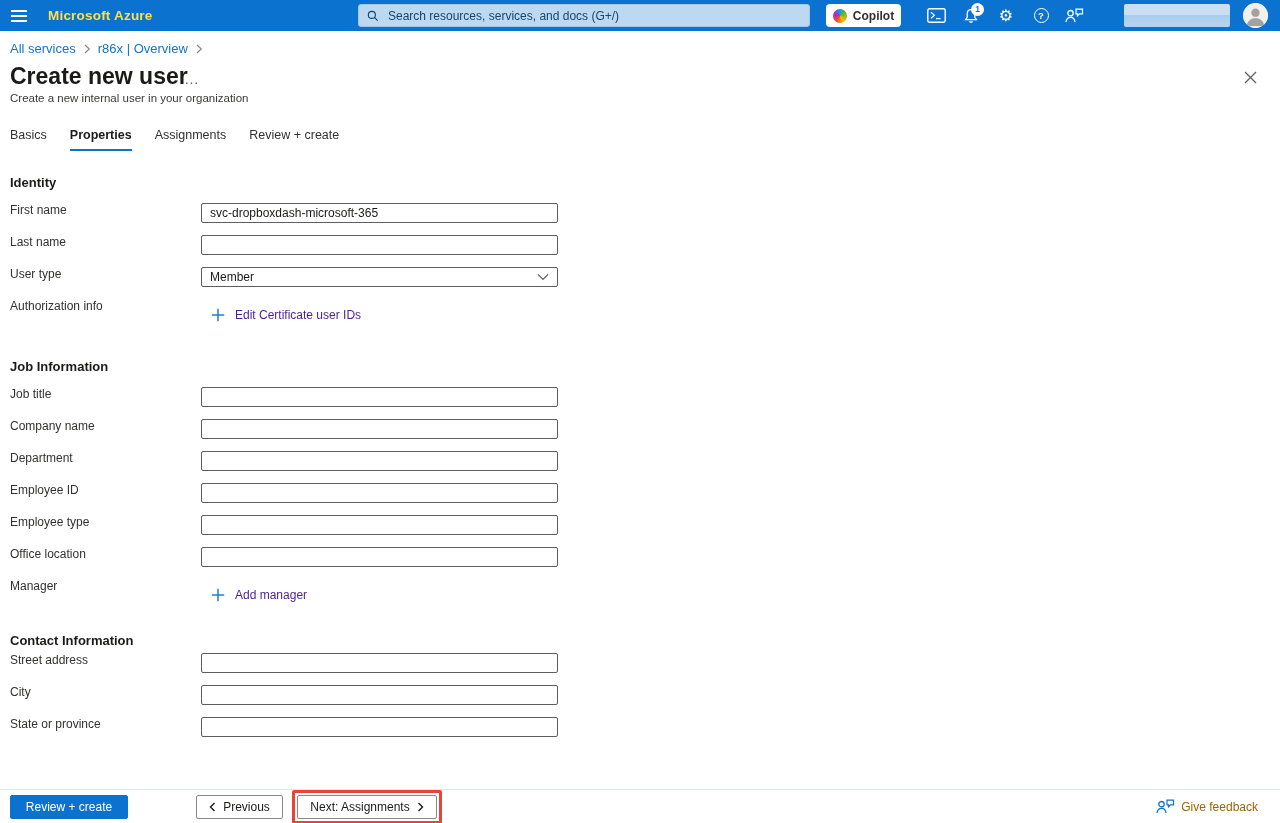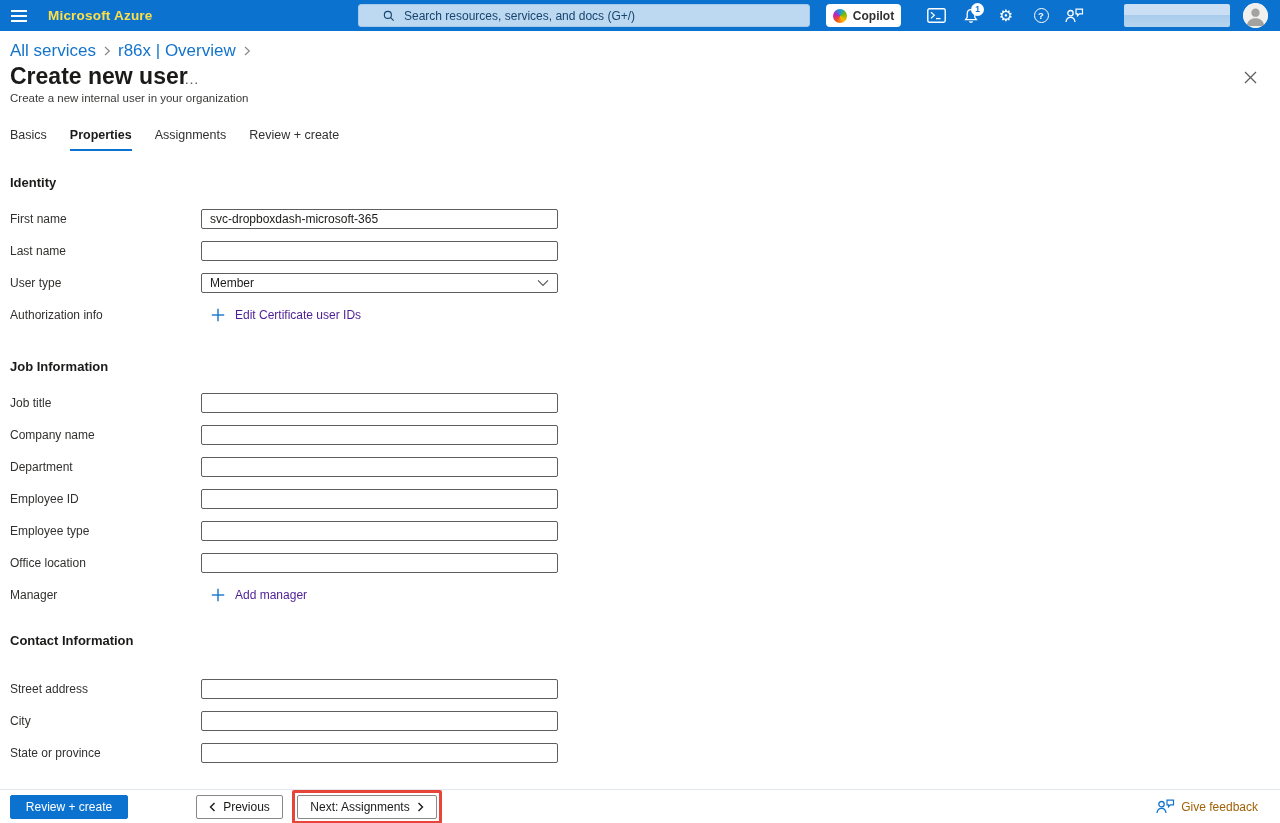--- a/index.html
+++ b/index.html
@@ -23,21 +23,21 @@
   }
   .hamburger .bars { width:16px; }
   .hamburger .bars div { height:2px; background:#fff; margin:3px 0; }
   .brand {
     position:absolute; left:48px; top:0; height:31px; line-height:31px;
     color:#fde047; font-size:13.5px; font-weight:bold; letter-spacing:.2px;
   }
   .searchbox {
     position:absolute; left:358px; top:4px; width:452px; height:23px;
     background:#bdd8f1; border:1px solid #a5c8e8; border-radius:3px;
-    display:flex; align-items:center; padding:0 24px; gap:7px;
+    display:flex; align-items:center; padding:0 8px; gap:7px;
   }
   .searchbox input {
     background:transparent; border:none; outline:none; flex:1;
     font-family:"Liberation Sans", sans-serif;
     font-size:12px; color:#16456e;
   }
   .searchbox input::placeholder { color:#16456e; opacity:1; }
   .copilot-btn {
     position:absolute; left:826px; top:4px; height:23px; width:75px;
     background:#fff; border-radius:4px; border:none; cursor:pointer;
@@ -72,21 +72,21 @@
     cursor:pointer;
   }
   .avatar {
     position:absolute; left:1243px; top:3px; width:25px; height:25px;
     border-radius:50%; overflow:hidden; cursor:pointer; background:#f1f0ef;
   }
 
   
   .breadcrumb {
     position:absolute; left:10px; top:41px;
-    display:flex; align-items:center; gap:7px; font-size:17px;
+    display:flex; align-items:center; gap:7px; font-size:13px;
   }
   .crumb { color:#1374cc; cursor:pointer; text-decoration:none; }
 
   
   .page-title {
     position:absolute; left:10px; top:63px;
     font-size:23px; font-weight:bold; color:#1b1a19;
   }
   .more-btn {
     position:absolute; left:184px; top:70px; color:#605e5c;
@@ -107,22 +107,22 @@
     display:flex; gap:23px; font-size:12.5px;
   }
   .tab { color:#323130; padding-bottom:7px; cursor:pointer; border-bottom:2px solid transparent; }
   .tab.active { font-weight:bold; color:#1b1a19; border-bottom:2px solid #0b72d0;text-align:center; }
 
   
   .form { position:absolute; left:10px; top:175px; width:760px; }
   .sect-title { font-size:13px; font-weight:bold; color:#1b1a19; height:16px; line-height:16px; }
   .sect-title.first { margin:0 0 12px 0; }
   .sect-title.job   { margin:28px 0 12px 0; }
-  .sect-title.contact { margin:22px 0 24px 0; }
-  .frow { display:flex; align-items:center; height:32px; }
+  .sect-title.contact { margin:22px 0 4px 0; }
+  .frow { display:flex; height:32px; }
   .flabel { width:191px; font-size:12px; color:#323130; flex:none; }
   .tinput {
     width:357px; height:20px; border:1px solid #605e5c; border-radius:2px;
     padding:0 8px; font-size:12px; color:#1b1a19; background:#fff; outline:none;
     font-family:"Liberation Sans", sans-serif;
   }
   .selectbox {
     width:357px; height:20px; border:1px solid #605e5c; border-radius:2px;
     background:#fff; display:flex; align-items:center; justify-content:space-between;
     padding:8px 8px; font-size:12px; color:#1b1a19; cursor:pointer;

